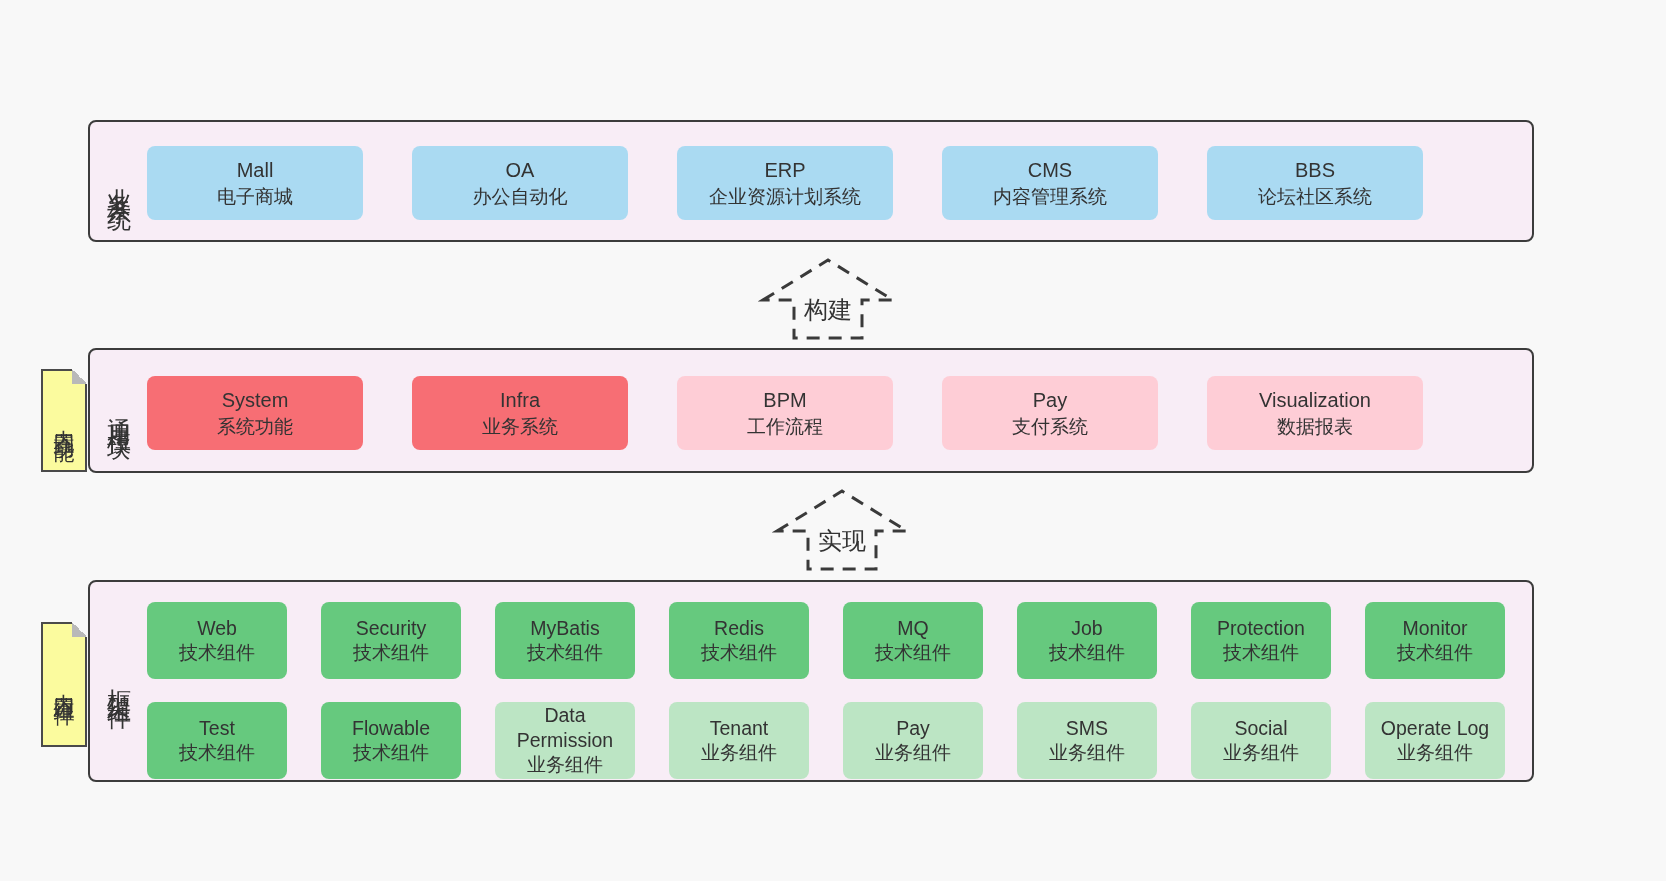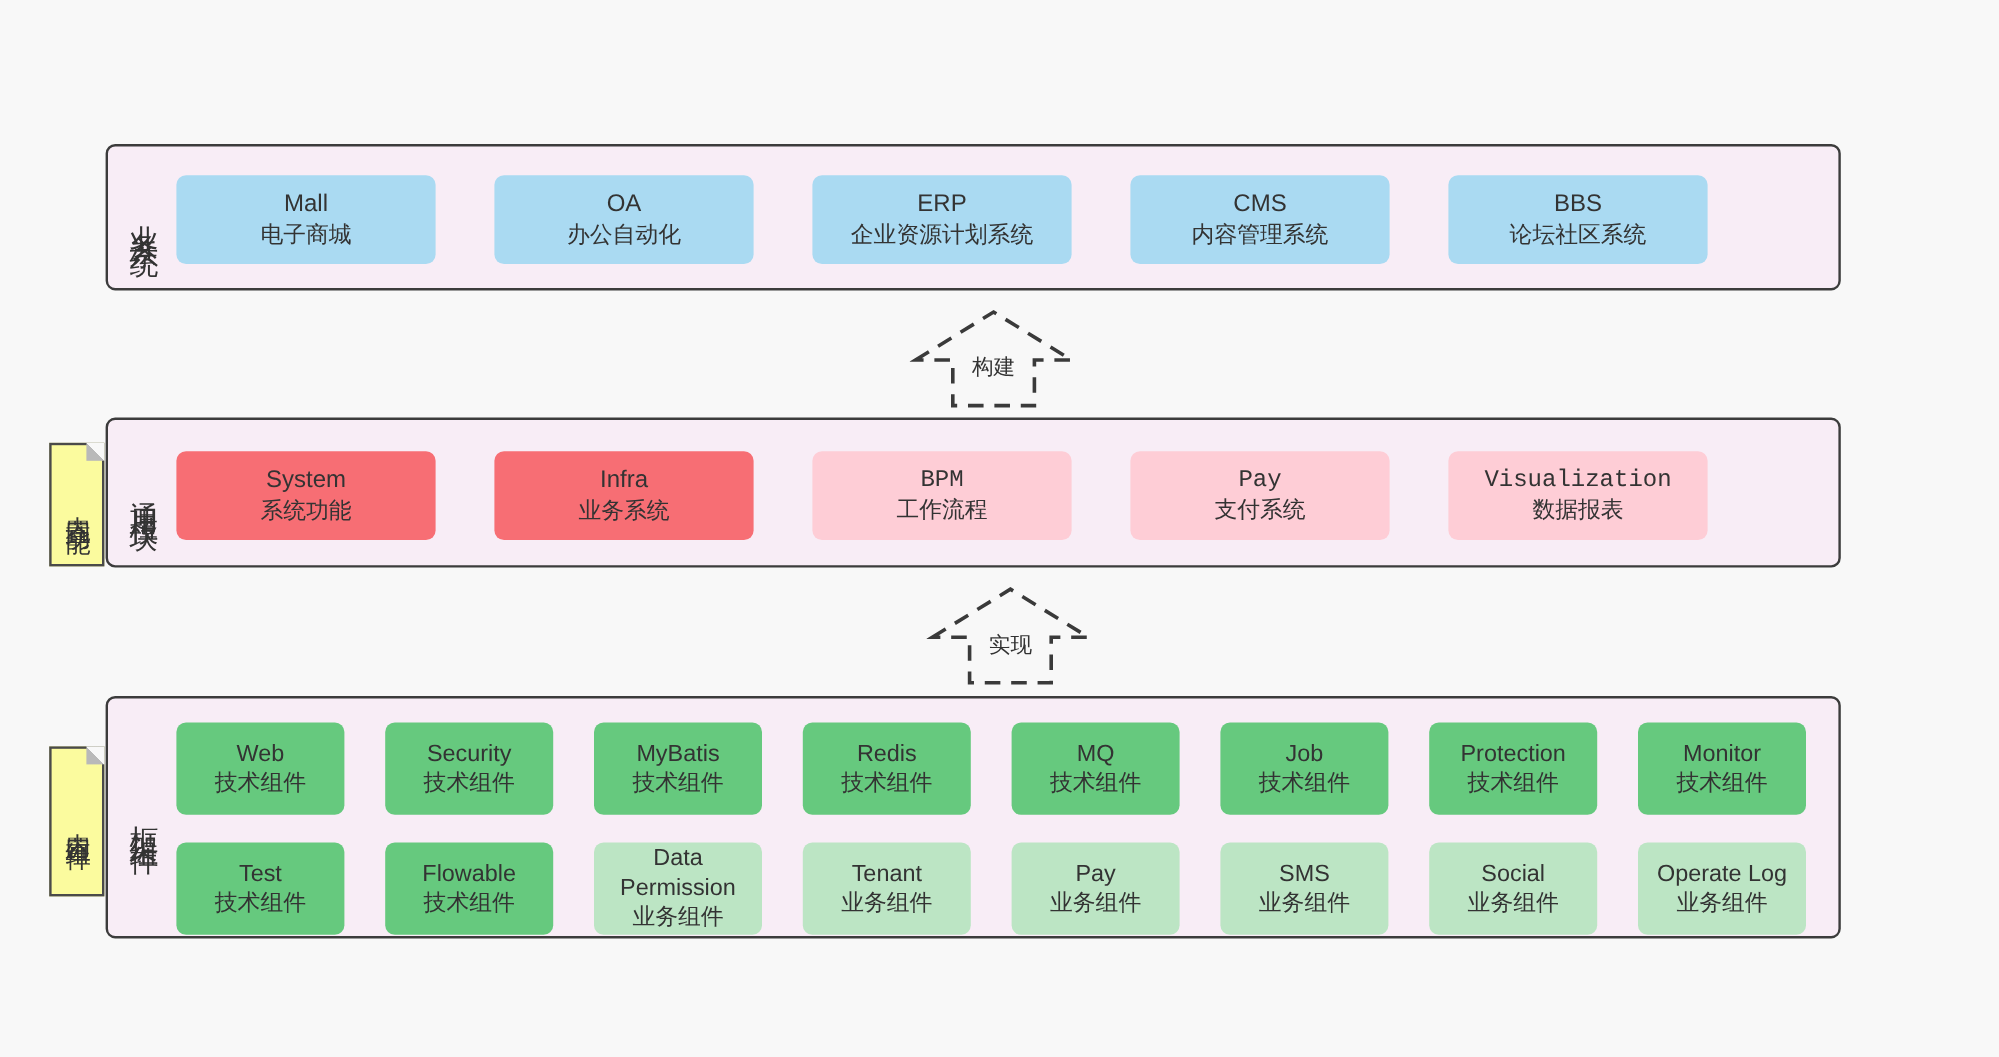--- a/index.html
+++ b/index.html
@@ -30,41 +30,41 @@
     display:flex;flex-direction:column;align-items:center;justify-content:center;
     text-align:center;color:#333;
   }
   .box .t{font-size:20px;line-height:1.35;}
   .box .s{font-size:19px;line-height:1.35;}
   .fw-box{width:140px;height:77px;}
   .fw-box .t{font-size:19.5px;line-height:1.28;}
   .fw-box .s{font-size:19px;line-height:1.28;}
   .blue{background:#aadaf2;}
   .red{background:#f76e74;}
-  .pink{background:#fecdd6;font-family:Liberation Mono, monospace;}
+  .pink{background:#fecdd6;}
   .g-dark{background:#66c97e;}
   .g-light{background:#bce5c4;}
   .sticky{
     position:absolute;left:-49px;width:46px;
     background:#fbfb9e;border:2px solid #4a4a4a;box-sizing:border-box;
     display:flex;align-items:center;justify-content:center;
   }
   .sticky-text{
     writing-mode:vertical-rl;text-orientation:upright;
     font-size:21px;letter-spacing:4px;color:#333;white-space:nowrap;
   }
   .fold{
     position:absolute;top:-2px;right:-2px;width:15px;height:15px;
     background:linear-gradient(to bottom left,#f8f8f8 50%,#b9b9b9 50%);
   }
   .arrow{position:absolute;width:140px;height:86px;}
   .arrow svg{display:block;}
   .arrow-label{
     position:absolute;left:50%;top:38px;transform:translateX(-50%);
-    background:#f8f8f8;padding:0 4px;font-size:18px;color:#333;white-space:nowrap;
+    background:#f8f8f8;padding:0 4px;font-size:24px;color:#333;white-space:nowrap;
   }
   
   #section-business{left:88px;top:120px;width:1446px;height:122px;}
   #section-business .boxes{top:24px;}
   #section-modules{left:88px;top:348px;width:1446px;height:125px;}
   #section-modules .boxes{top:26px;}
   #section-modules .sticky{top:19px;height:103px;}
   #section-framework{left:88px;top:580px;width:1446px;height:202px;}
   #section-framework .row1{top:20px;}
   #section-framework .row2{top:120px;align-items:flex-end;}

